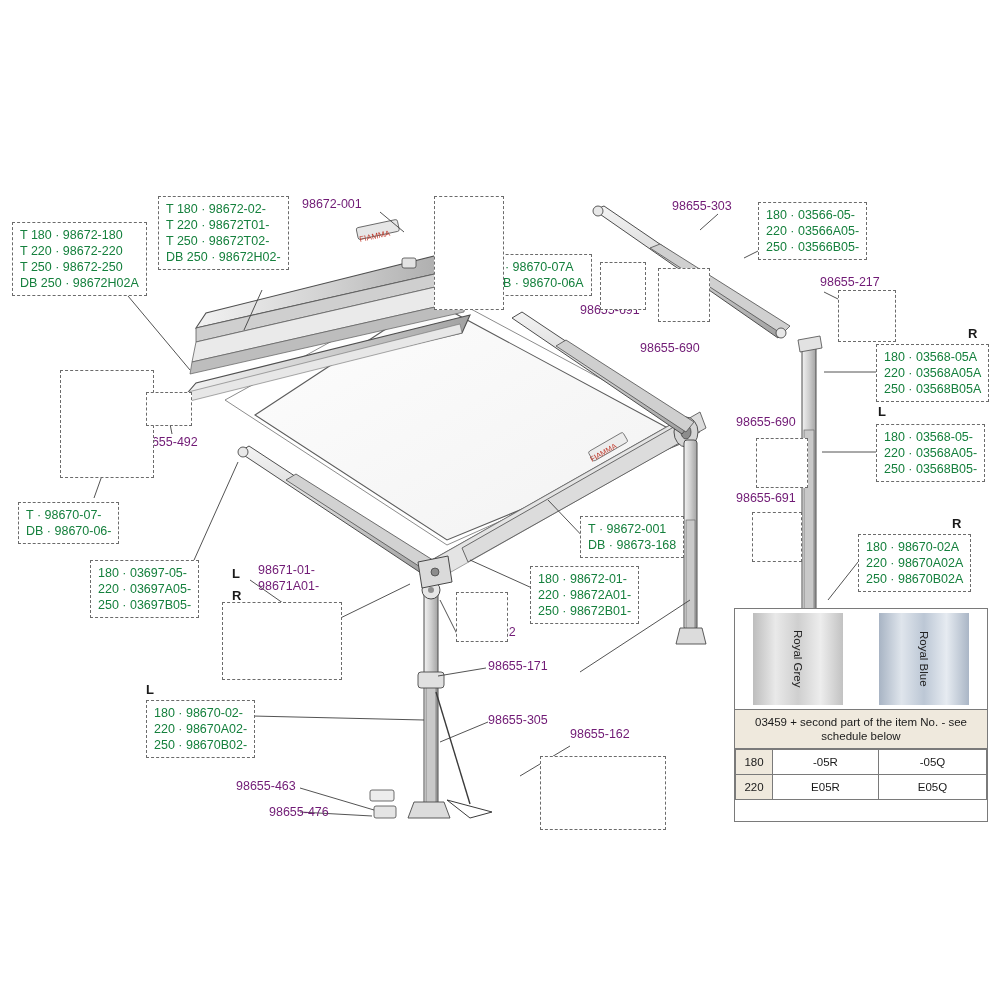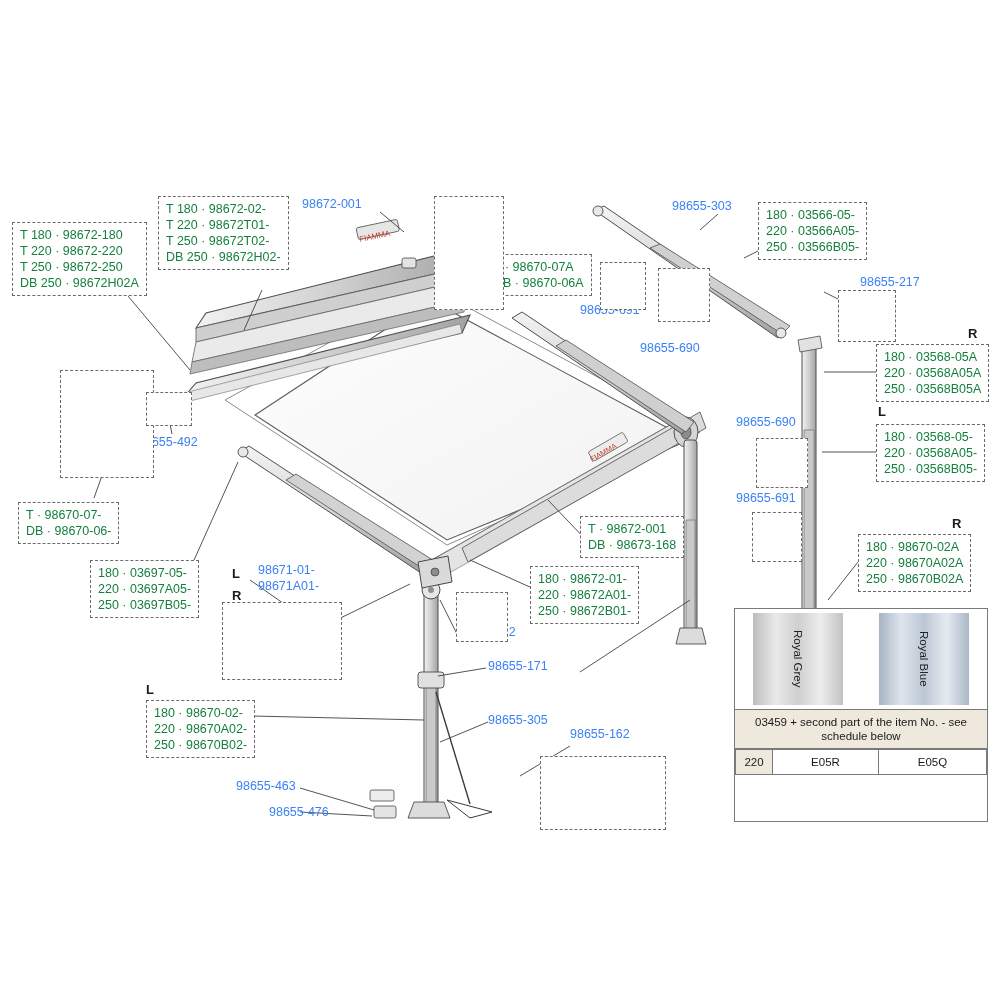--- a/index.html
+++ b/index.html
@@ -13,21 +13,21 @@
     line-height:16px;
     padding:4px 7px;
     white-space:pre;
     color:#15803d;
   }
   .plain{
     position:absolute;
     font-size:12.5px;
     line-height:16px;
     white-space:pre;
-    color:#3b82f6;
+    color:#701a75;
   }
   .side{position:absolute;font-size:13px;font-weight:bold;}
   svg.art{position:absolute;left:0;top:0;width:1000px;height:1000px;}
   
   #colortable{position:absolute;left:734px;top:608px;width:252px;height:212px;border:1px solid #7a7a7a;background:#fff;}
   .swatchrow{display:flex;height:100px;}
   .swatch{position:relative;width:50%;height:100%;display:flex;align-items:center;justify-content:center;}
   .swatch .sw{position:absolute;top:4px;bottom:4px;left:18px;right:18px;}
   .sw-grey{background:linear-gradient(90deg,#bdbdbd,#e9e9e9 25%,#cfcfcf 50%,#ededed 75%,#c2c2c2);}
   .sw-blue{background:linear-gradient(90deg,#a8b4c4,#dfe5ec 25%,#bcc7d5 50%,#e6ebf1 75%,#aab6c6);}
@@ -250,21 +250,21 @@
 DB 250 · 98672H02-</div>
   <div class="plain" style="left:302px;top:196px;">98672-001</div>
   <div class="callout" style="left:486px;top:254px;">T · 98670-07A
 DB · 98670-06A</div>
   <div class="plain" style="left:580px;top:302px;">98655-691</div>
   <div class="plain" style="left:640px;top:340px;">98655-690</div>
   <div class="plain" style="left:672px;top:198px;">98655-303</div>
   <div class="callout" style="left:758px;top:202px;">180 · 03566-05-
 220 · 03566A05-
 250 · 03566B05-</div>
-  <div class="plain" style="left:860px;top:274px;">98655-217</div>
+  <div class="plain" style="left:820px;top:274px;">98655-217</div>
   <div class="callout" style="left:876px;top:344px;">180 · 03568-05A
 220 · 03568A05A
 250 · 03568B05A</div>
   <div class="callout" style="left:876px;top:424px;">180 · 03568-05-
 220 · 03568A05-
 250 · 03568B05-</div>
   <div class="plain" style="left:736px;top:414px;">98655-690</div>
   <div class="plain" style="left:736px;top:490px;">98655-691</div>
   <div class="callout" style="left:858px;top:534px;">180 · 98670-02A
 220 · 98670A02A
@@ -319,20 +319,25 @@
       </div>
       <div class="swatch">
         <div class="sw sw-blue"></div>
         <div class="swlabel">Royal Blue</div>
       </div>
     </div>
     <div class="hdr">03459 + second part of the
 item No. - see schedule below</div>
     <table class="codes">
       <tbody>
+          <tr>
+        <td class="lbl">180</td>
+        <td>-05R</td>
+        <td>-05Q</td>
+      </tr>
       <tr>
         <td class="lbl">220</td>
         <td>E05R</td>
         <td>E05Q</td>
       </tr>
     </tbody>
       </table>
   </div>
 
 </div>

